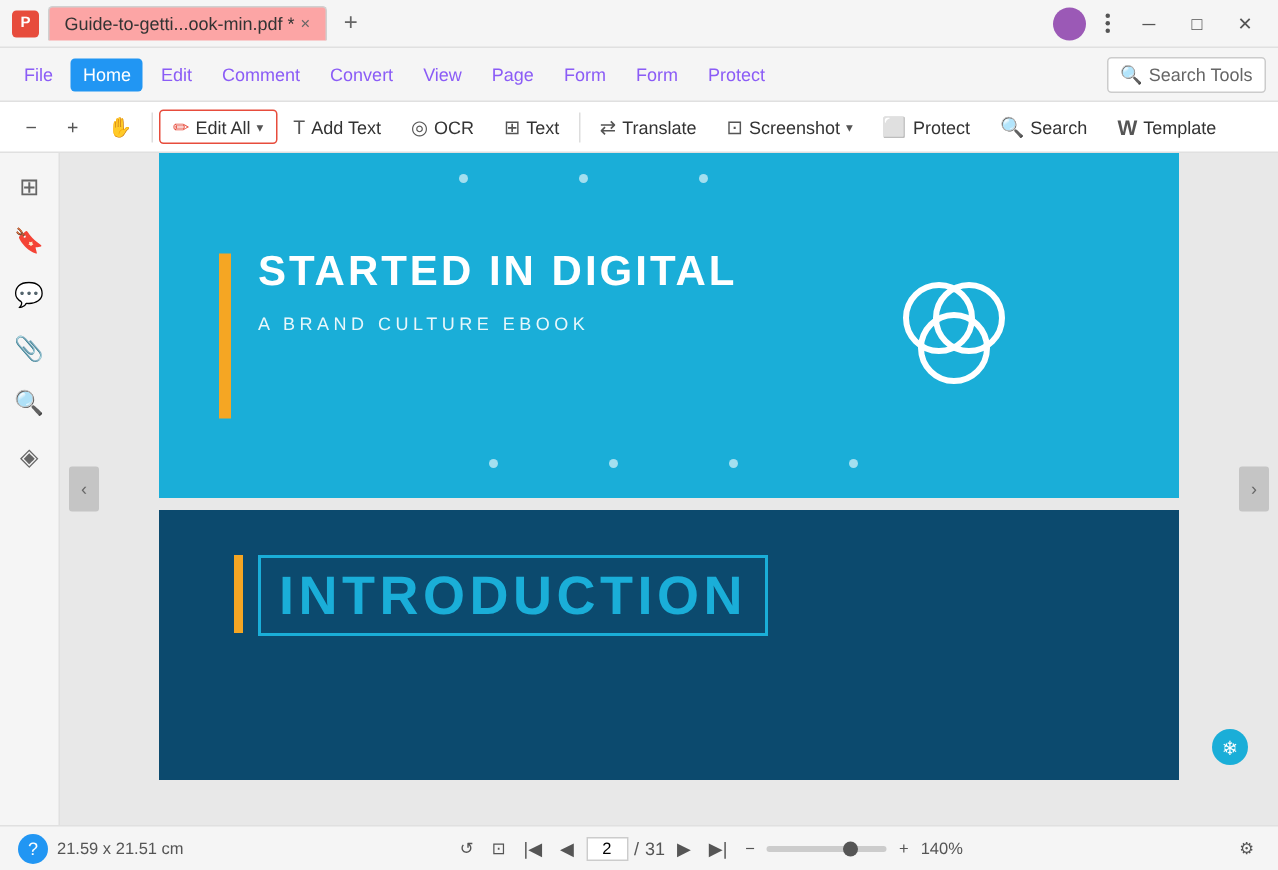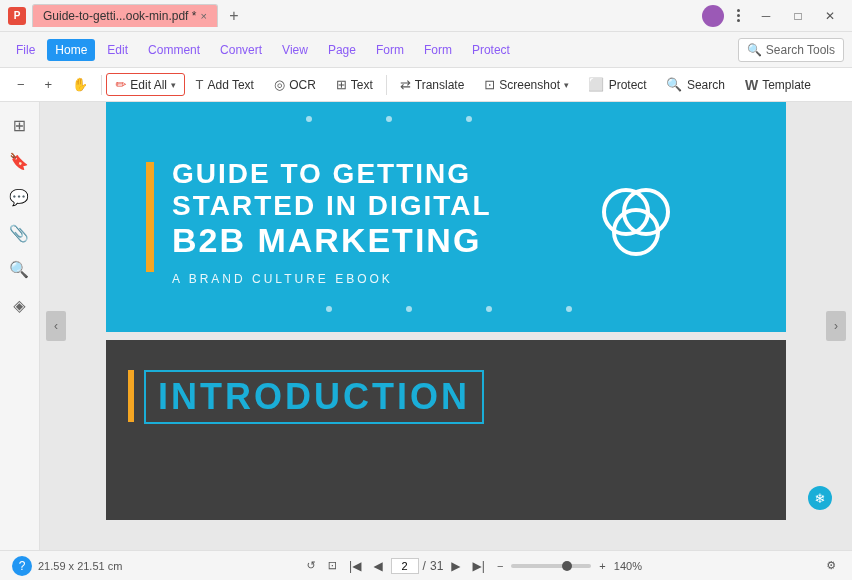--- a/index.html
+++ b/index.html
@@ -259,24 +259,24 @@
       justify-content: center;
       cursor: pointer;
       font-size: 12px;
       color: #666;
       border-radius: 2px;
     }
 
     
     .pdf-page-2 {
       width: 680px;
-      background: #404040;
+      background: #0c4a6e;
       margin-top: 8px;
       min-height: 180px;
-      padding: 30px 22px;
+      padding: 30px 50px;
       display: flex;
       align-items: flex-start;
     }
 
     .intro-bar {
       width: 6px;
       height: 52px;
       background: #f5a623;
       margin-right: 10px;
       flex-shrink: 0;
@@ -491,23 +491,21 @@
         <div class="dot-dec" style="top:14px;left:360px;"></div>
         <div class="dot-dec" style="bottom:20px;left:220px;"></div>
         <div class="dot-dec" style="bottom:20px;left:300px;"></div>
         <div class="dot-dec" style="bottom:20px;left:380px;"></div>
         <div class="dot-dec" style="bottom:20px;left:460px;"></div>
 
         <div class="cover-left">
           <div style="display:flex;align-items:flex-start;">
             <div class="cover-accent-bar"></div>
             <div class="cover-text-block">
-              <div class="cover-title-guide">GUIDE TO GETTING</div>
               <div class="cover-title-guide">STARTED IN DIGITAL</div>
-              <div class="cover-title-b2b">B2B MARKETING</div>
               <div class="cover-subtitle">A BRAND CULTURE EBOOK</div>
             </div>
           </div>
         </div>
 
         <div class="cover-right">
           <div class="brand-logo">
 
             <svg width="70" height="70" viewBox="0 0 70 70">
               <circle cx="25" cy="25" r="22" fill="none" stroke="white" stroke-width="4"></circle>

